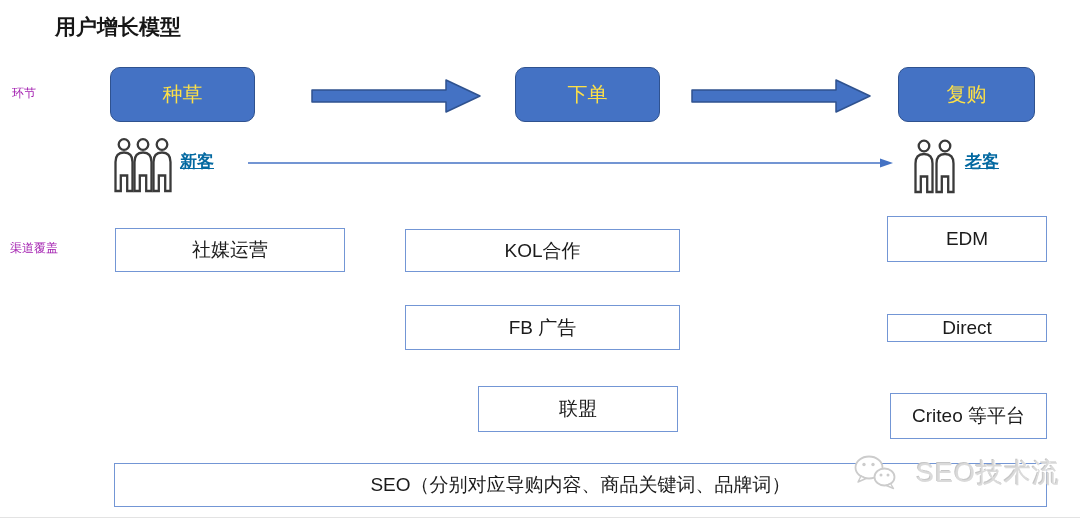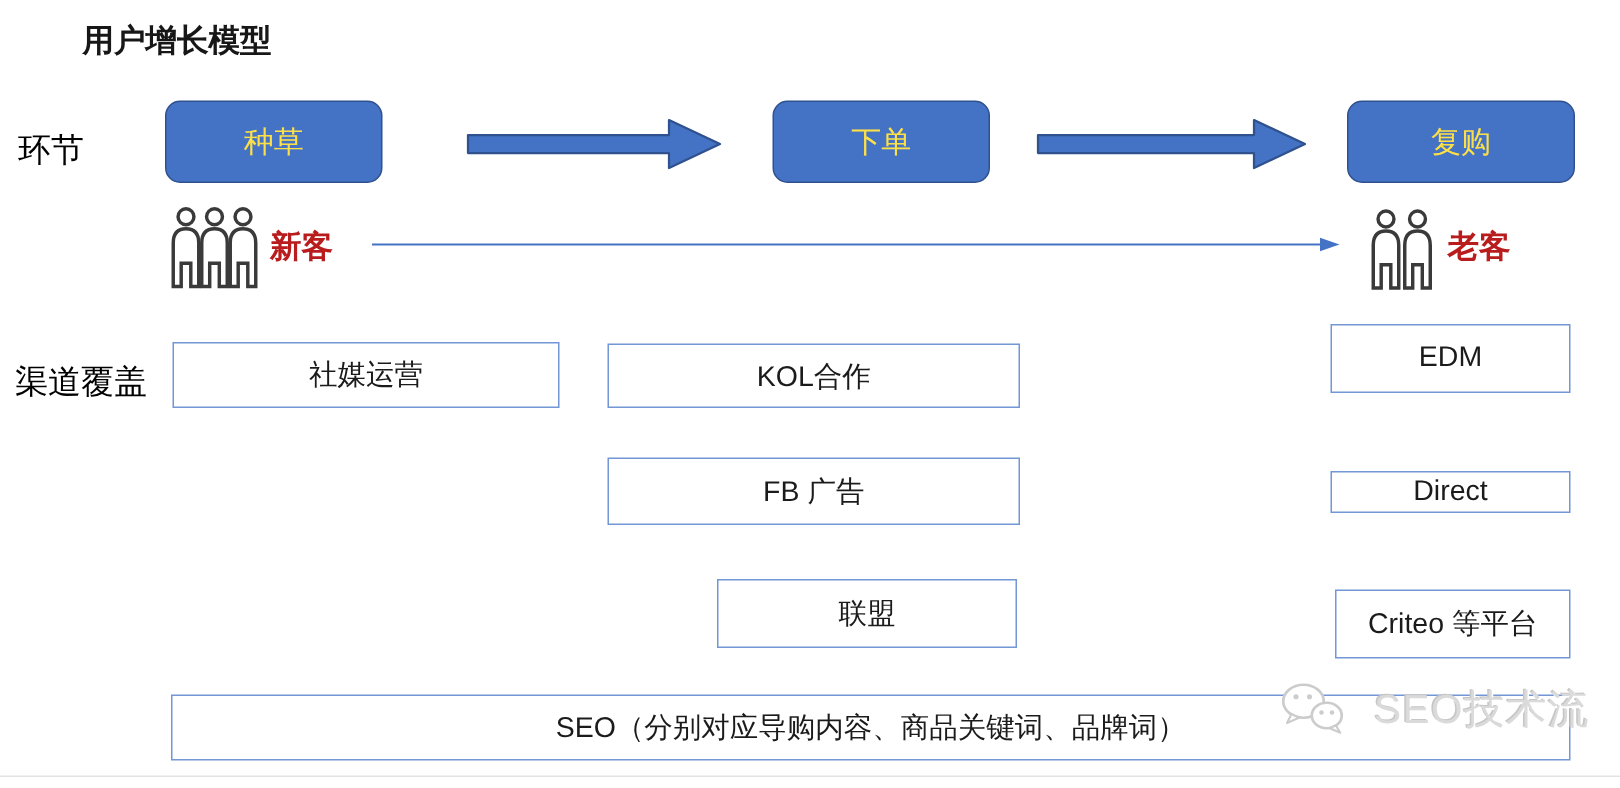--- a/index.html
+++ b/index.html
@@ -1,34 +1,34 @@
 <!DOCTYPE html>
 <html><head>
 <meta charset="utf-8">
 <style>
   html,body{margin:0;padding:0;background:#fff;}
   .canvas{
     position:relative;width:1080px;height:525px;background:#ffffff;
     font-family:"Liberation Sans","DejaVu Sans",sans-serif;color:#1f1f1f;overflow:hidden;
   }
   .title{position:absolute;left:55px;top:13px;font-size:21px;font-weight:600;color:#171717;}
-  .row-label{position:absolute;font-size:22px;color:#000000;}
+  .row-label{position:absolute;font-size:12px;color:#a21caf;}
   .stage-box{
     position:absolute;top:67px;width:145px;height:55px;
     background:#4472C4;border:1.5px solid #2F528F;border-radius:10px;
     display:flex;align-items:center;justify-content:center;
     color:#fde047;font-size:20px;box-sizing:border-box;
   }
   .channel-box{
     position:absolute;background:#ffffff;border:1.5px solid #7396D5;
     display:flex;align-items:center;justify-content:center;
     font-size:19px;color:#1b1b1b;box-sizing:border-box;
   }
   .people-icon{position:absolute;}
-  .cust-label{position:absolute;font-size:21px;font-weight:700;color:#b91c1c;}
+  .cust-label{position:absolute;font-size:17px;font-weight:700;color:#0369a1;text-decoration:underline;}
   .arrow-svg{position:absolute;}
   .watermark{
     position:absolute;left:853px;top:454px;display:flex;align-items:center;gap:19px;z-index:5;
   }
   .watermark-text{
     font-size:27px;color:#dadada;letter-spacing:1px;
     text-shadow:1px 1px 0 #ffffff,-1px -1px 0 #c6c6c6;
   }
   .bottom-divider{position:absolute;left:0;top:517px;width:1080px;height:1px;background:#e3e3e3;}
 </style>
@@ -50,21 +50,21 @@
   </svg>
 
   <div class="stage-box" style="left:515px;">
     <span>下单</span>
   </div>
 
   <svg class="arrow-svg" style="left:690px;top:78px;" width="184" height="36" viewBox="0 0 184 36">
     <polygon points="2,12 146,12 146,2 180,18 146,34 146,24 2,24" fill="#4472C4" stroke="#2F528F" stroke-width="1.5" stroke-linejoin="round"></polygon>
   </svg>
 
-  <div class="stage-box" style="left:898px;width:152px;">
+  <div class="stage-box" style="left:898px;width:137px;">
     <span>复购</span>
   </div>
 
   <svg class="people-icon" style="left:112px;top:136px;" width="62" height="58" viewBox="0 0 62 58" fill="#ffffff" stroke="#3a3a3a" stroke-width="2.3">
     <circle cx="50" cy="8.5" r="5.3"></circle>
     <path d="M41.5 55 V26 Q41.5 16.5 50 16.5 Q58.5 16.5 58.5 26 V55 H53.2 V39.5 H46.8 V55 Z"></path>
     <circle cx="31" cy="8.5" r="5.3"></circle>
     <path d="M22.5 55 V26 Q22.5 16.5 31 16.5 Q39.5 16.5 39.5 26 V55 H34.2 V39.5 H27.8 V55 Z"></path>
     <circle cx="12" cy="8.5" r="5.3"></circle>
     <path d="M3.5 55 V26 Q3.5 16.5 12 16.5 Q20.5 16.5 20.5 26 V55 H15.2 V39.5 H8.8 V55 Z"></path>
@@ -79,21 +79,21 @@
   <svg class="people-icon" style="left:912px;top:138px;" width="45" height="56" viewBox="0 0 45 56" fill="#ffffff" stroke="#3a3a3a" stroke-width="2.3">
     <circle cx="33" cy="8" r="5.3"></circle>
     <path d="M24.5 54 V25.5 Q24.5 16 33 16 Q41.5 16 41.5 25.5 V54 H36.2 V38.5 H29.8 V54 Z"></path>
     <circle cx="12" cy="8" r="5.3"></circle>
     <path d="M3.5 54 V25.5 Q3.5 16 12 16 Q20.5 16 20.5 25.5 V54 H15.2 V38.5 H8.8 V54 Z"></path>
   </svg>
   <div class="cust-label" style="left:965px;top:150px;">老客</div>
 
   <div class="row-label" style="left:10px;top:240px;">渠道覆盖</div>
 
-  <div class="channel-box" style="left:115px;top:228px;width:258px;height:44px;">
+  <div class="channel-box" style="left:115px;top:228px;width:230px;height:44px;">
     <span>社媒运营</span>
   </div>
 
   <div class="channel-box" style="left:405px;top:305px;width:275px;height:45px;">
     <span>FB 广告</span>
   </div>
 
   <div class="channel-box" style="left:405px;top:229px;width:275px;height:43px;">
     <span>KOL合作</span>
   </div>

